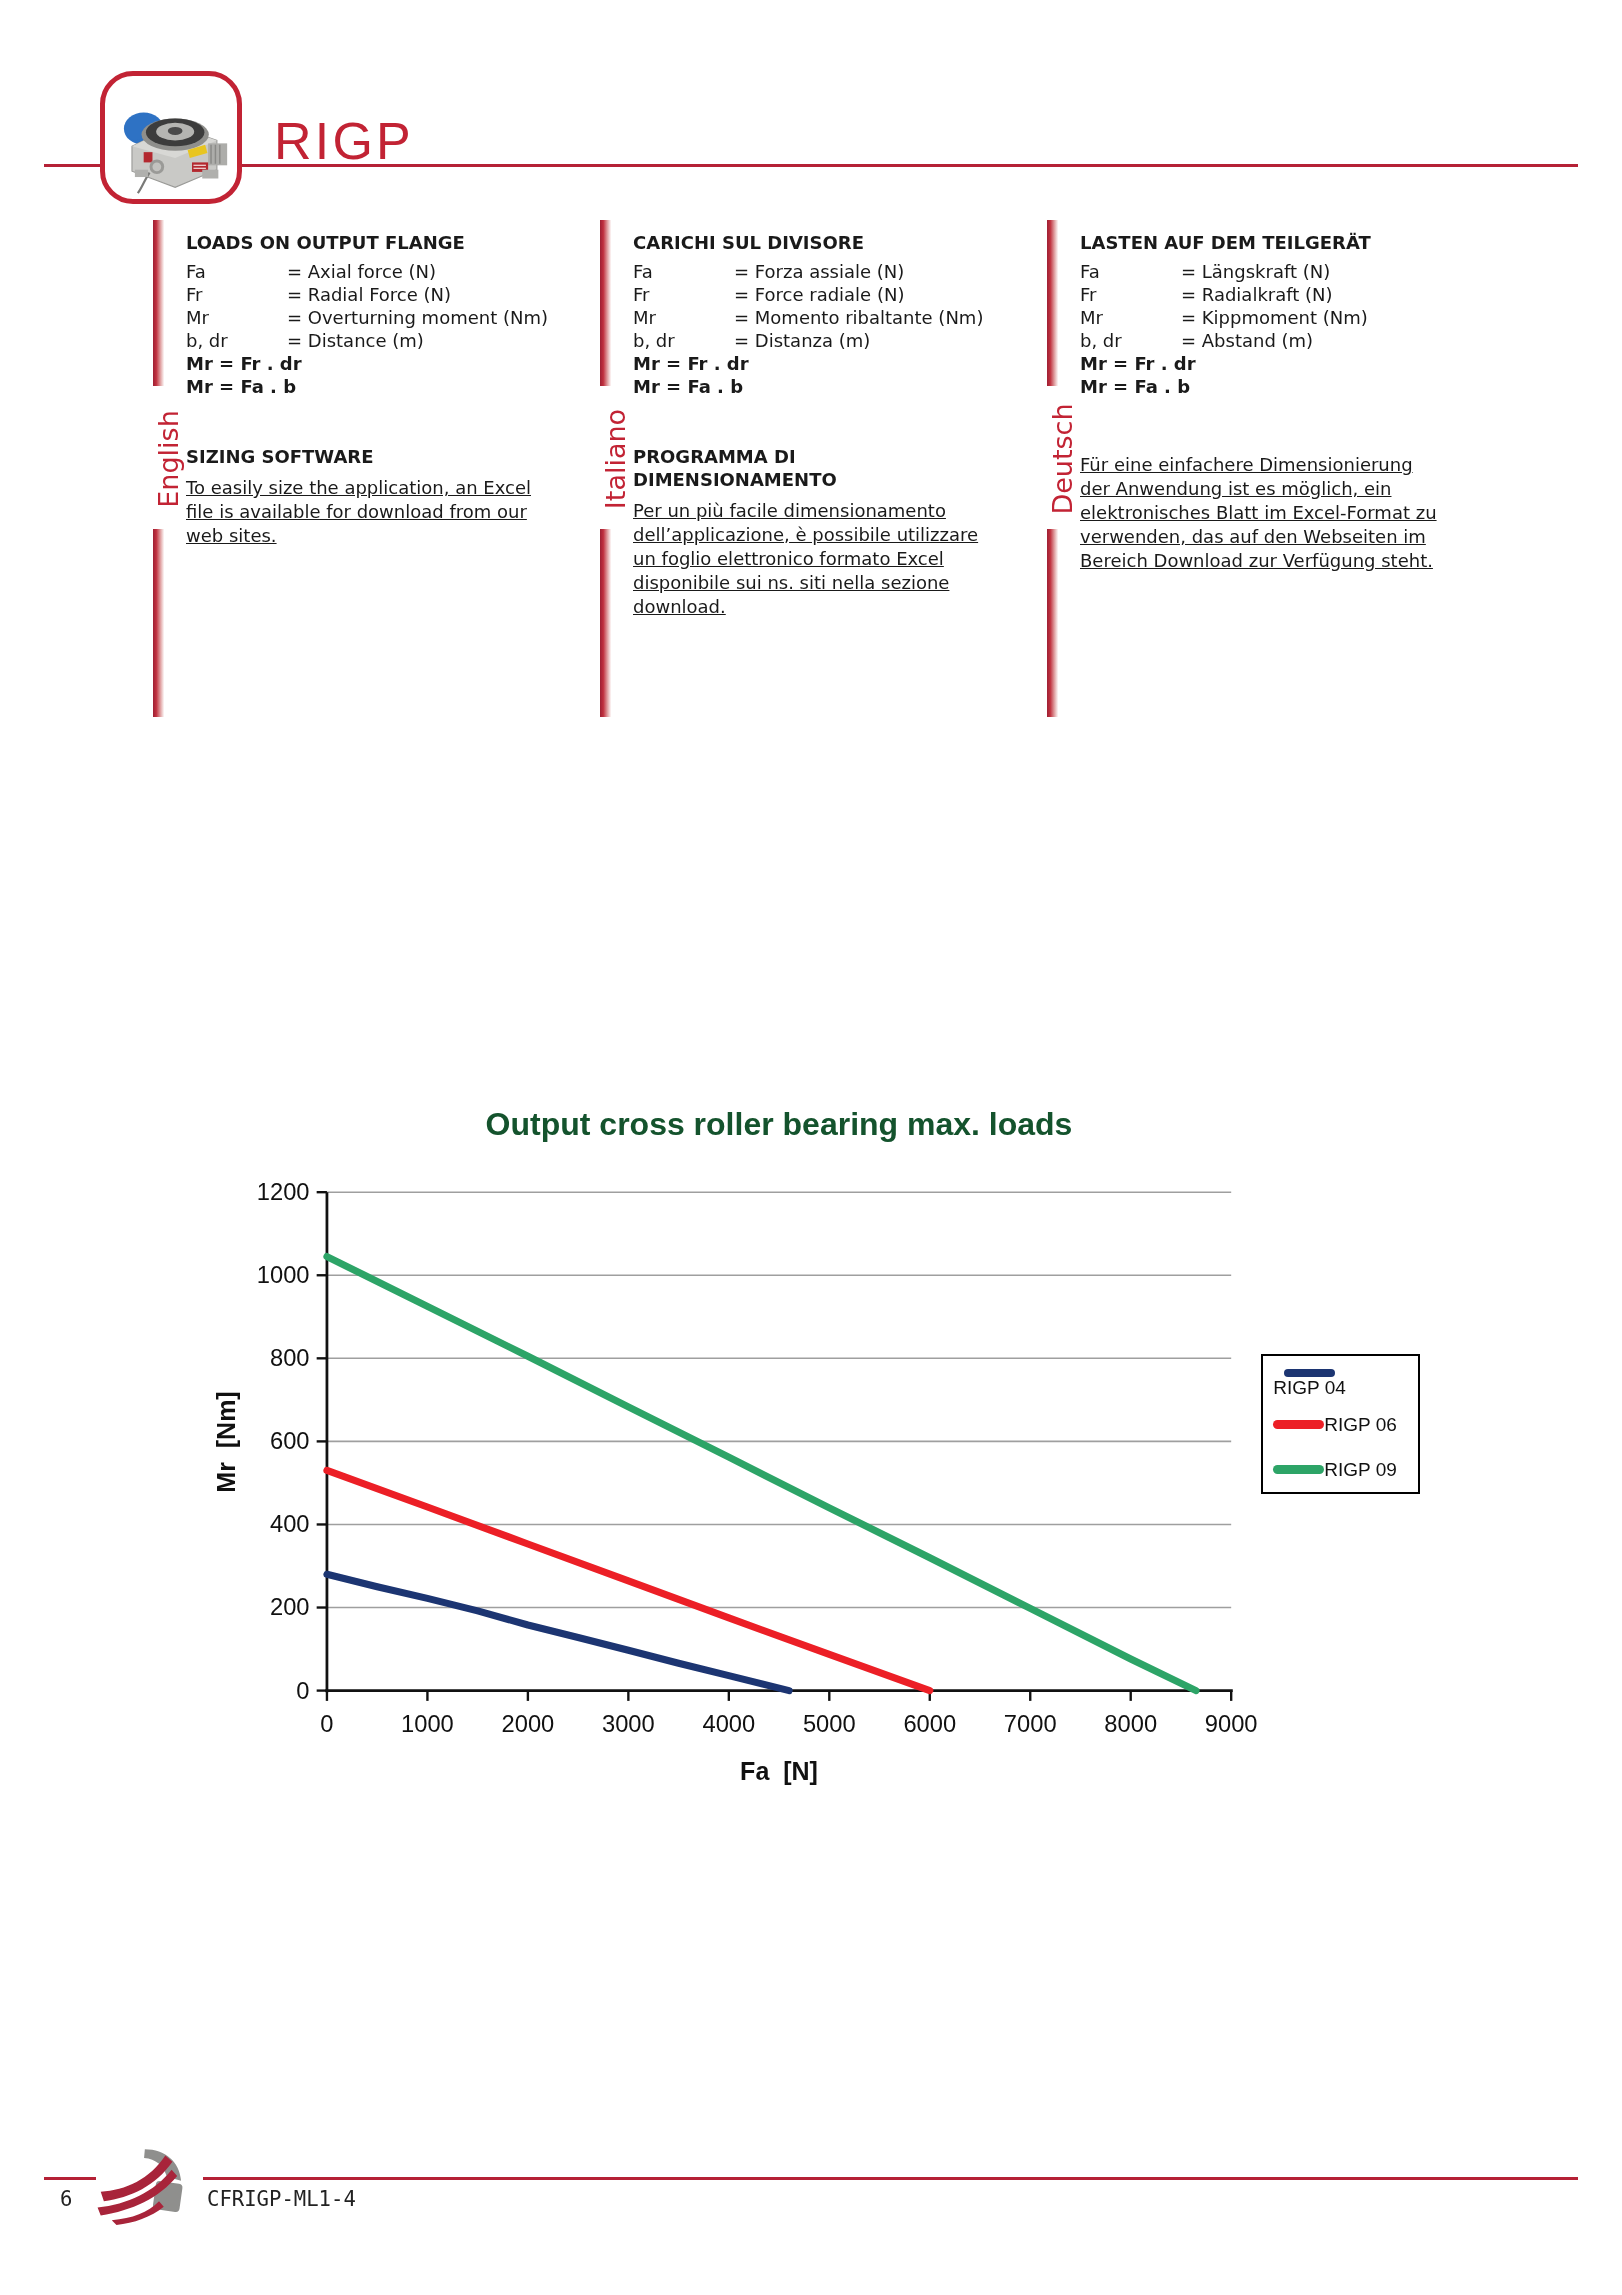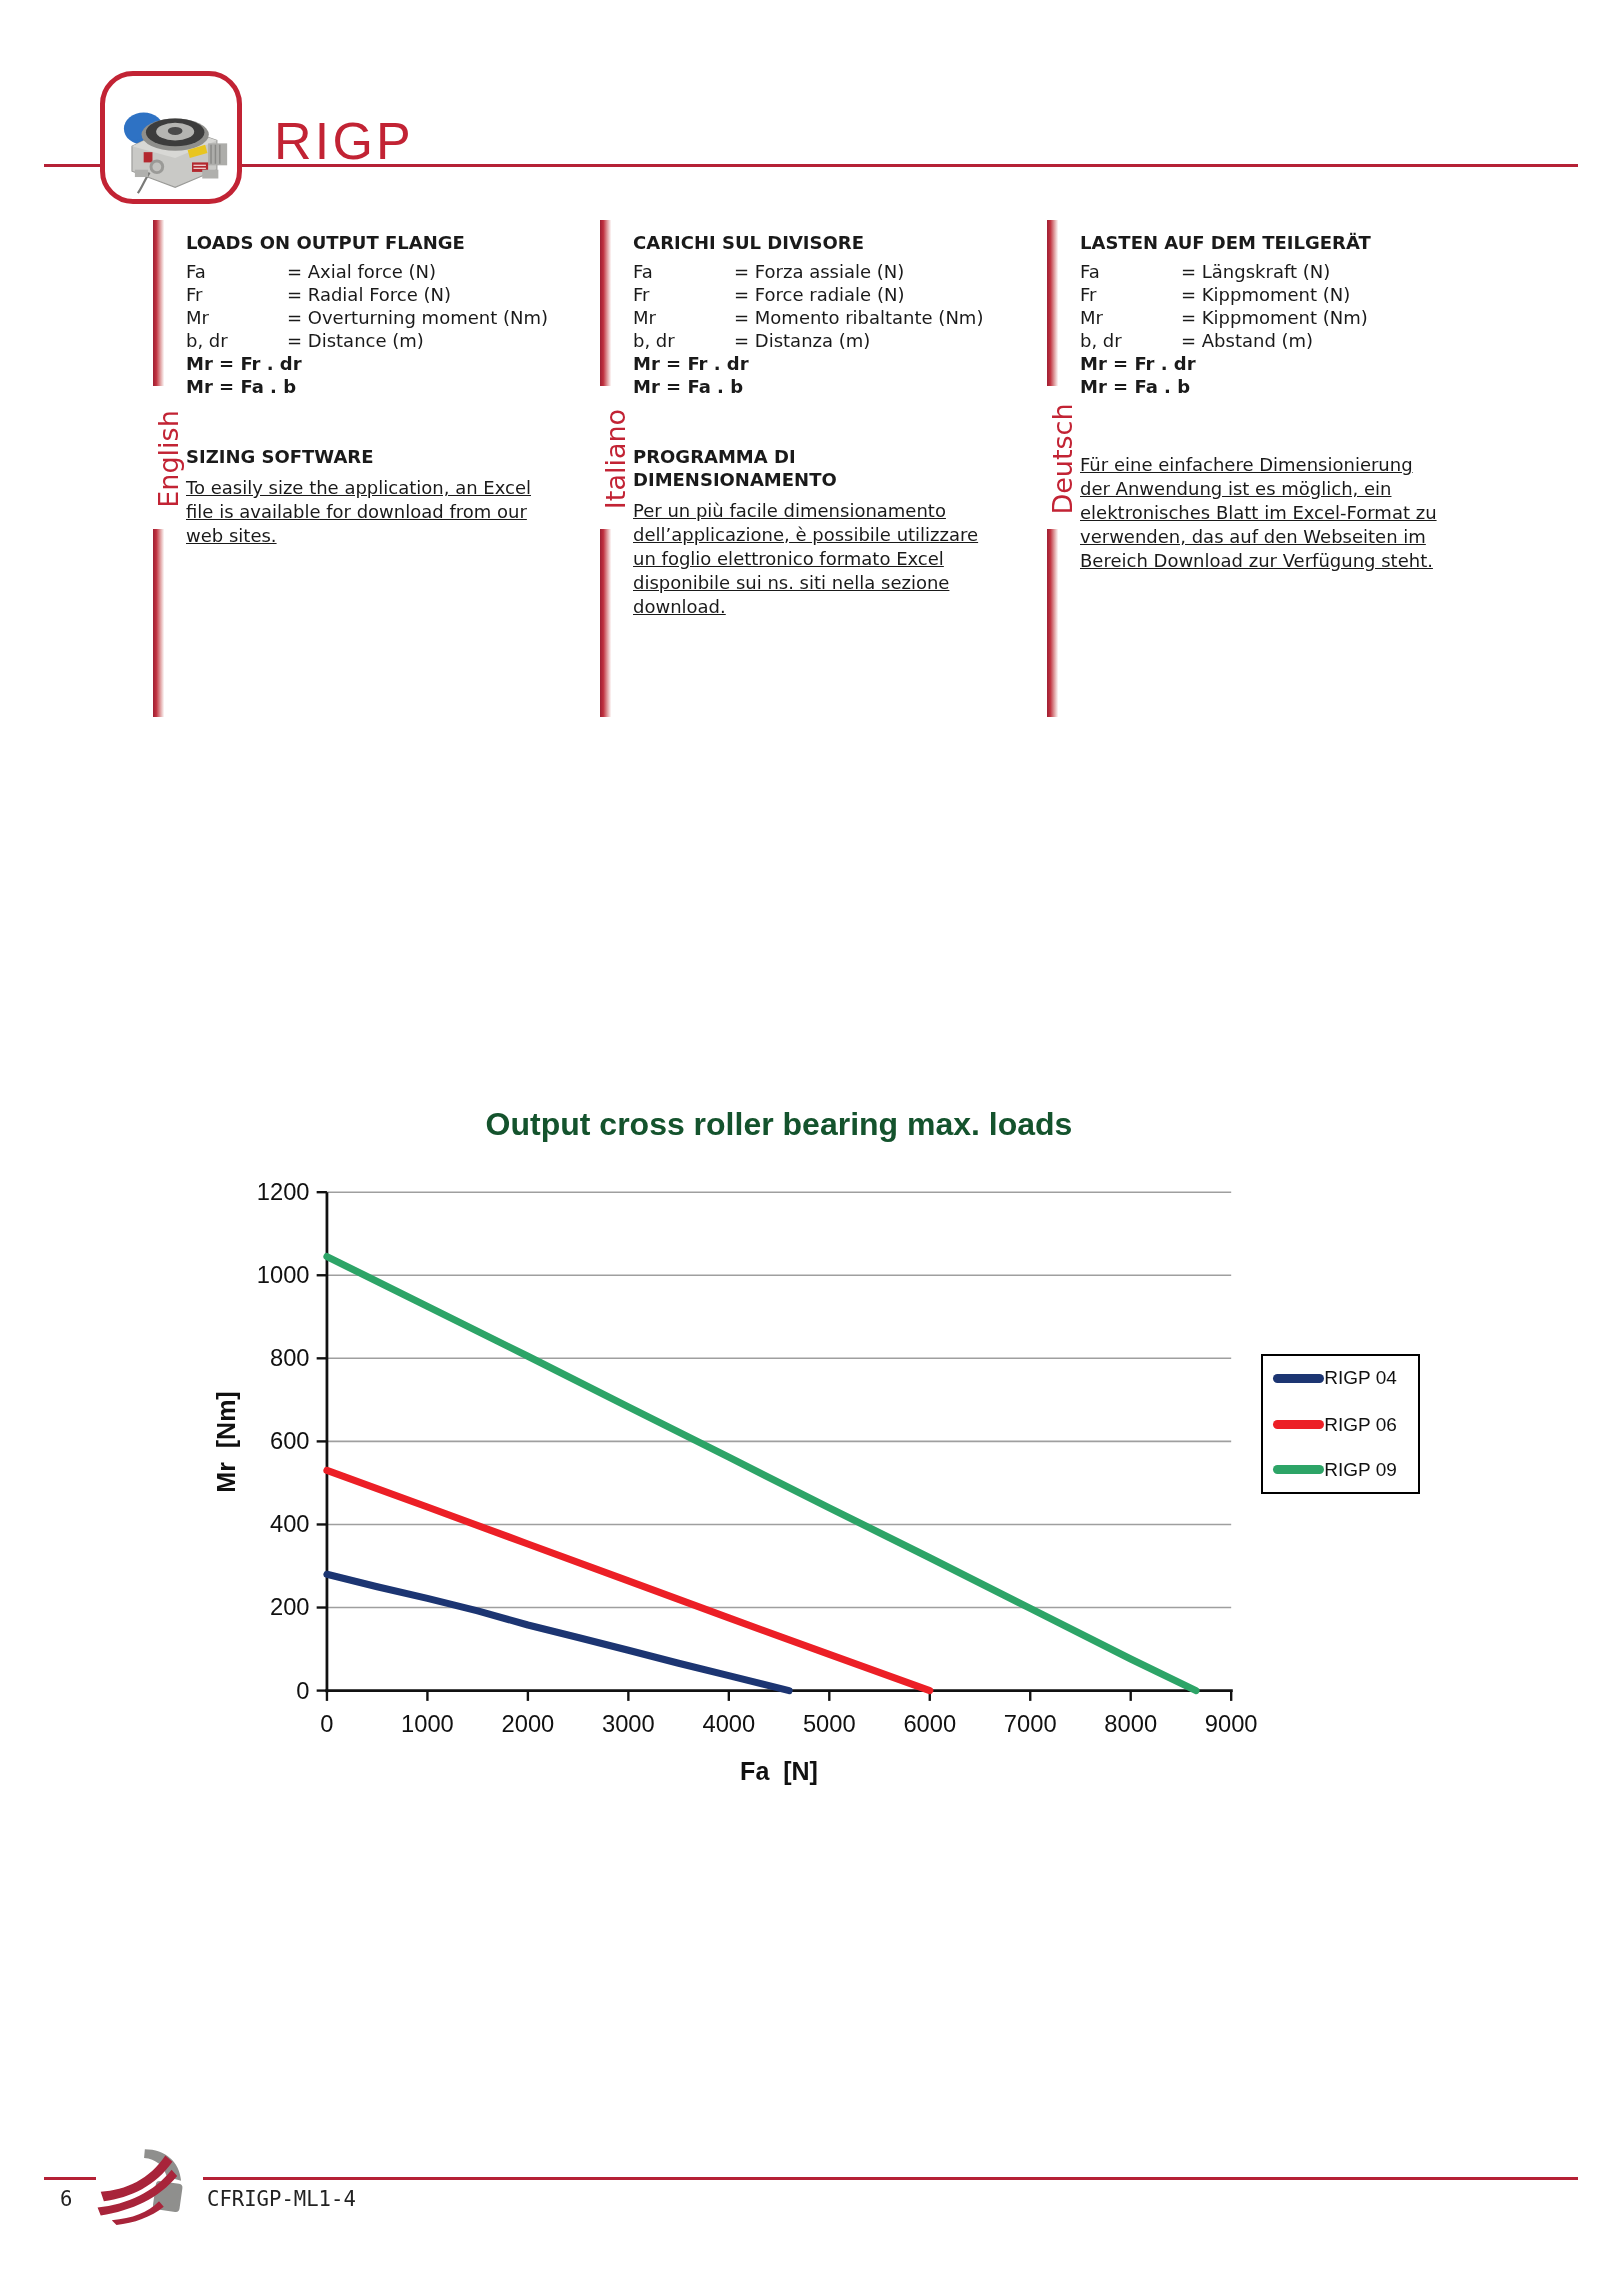--- a/index.html
+++ b/index.html
@@ -125,21 +125,21 @@
   </div>
 
   <div class="vbar" style="left:1047px;top:220px;height:166px;"></div>
   <div class="lang-label" style="left:992px;top:443px;">Deutsch</div>
   <div class="vbar" style="left:1047px;top:529px;height:188px;"></div>
 
   <div class="block" style="left:1080px;top:231px;width:400px;">
     <div class="h">LASTEN AUF DEM TEILGERÄT</div>
     <div class="defs" style="margin-top:6.3px;">
         <div class="def-row"><span class="term">Fa</span><span class="desc">= Längskraft (N)</span></div>
-        <div class="def-row"><span class="term">Fr</span><span class="desc">= Kippmoment (N)</span></div>
+        <div class="def-row"><span class="term">Fr</span><span class="desc">= Radialkraft (N)</span></div>
         <div class="def-row"><span class="term">Mr</span><span class="desc">= Kippmoment (Nm)</span></div>
         <div class="def-row"><span class="term">b, dr</span><span class="desc">= Abstand (m)</span></div>
       </div>
     <div class="formulas">Mr = Fr . dr
 Mr = Fa . b</div>
   </div>
   <div class="block block2" style="left:1080px;top:445px;width:443px;">
     <div class="body">Für eine einfachere Dimensionierung
 der Anwendung ist es möglich, ein
 elektronisches Blatt im Excel-Format zu
@@ -191,21 +191,21 @@
       <text x="391" y="2042" text-anchor="end" class="tick-label">200</text>
       <text x="391" y="1937" text-anchor="end" class="tick-label">400</text>
       <text x="391" y="1832" text-anchor="end" class="tick-label">600</text>
       <text x="391" y="1727" text-anchor="end" class="tick-label">800</text>
       <text x="391" y="1622" text-anchor="end" class="tick-label">1000</text>
       <text x="391" y="1517" text-anchor="end" class="tick-label">1200</text>
     </svg>
   <div class="axis-label ylab">Mr  [Nm]</div>
   <div class="axis-label xlab">Fa  [N]</div>
   <div class="legend" id="legend">
-      <div class="legend-row" style="top: 12.7px;">
+      <div class="legend-row" style="top: 12.7px; flex-direction: column;">
         <span class="swatch" style="background: rgb(28, 53, 114);"></span>
         <span class="lbl">RIGP 04</span>
       </div>
       <div class="legend-row" style="top: 59px;">
         <span class="swatch" style="background: rgb(236, 31, 38);"></span>
         <span class="lbl">RIGP 06</span>
       </div>
       <div class="legend-row" style="top: 104px;">
         <span class="swatch" style="background: rgb(45, 164, 103);"></span>
         <span class="lbl">RIGP 09</span>

